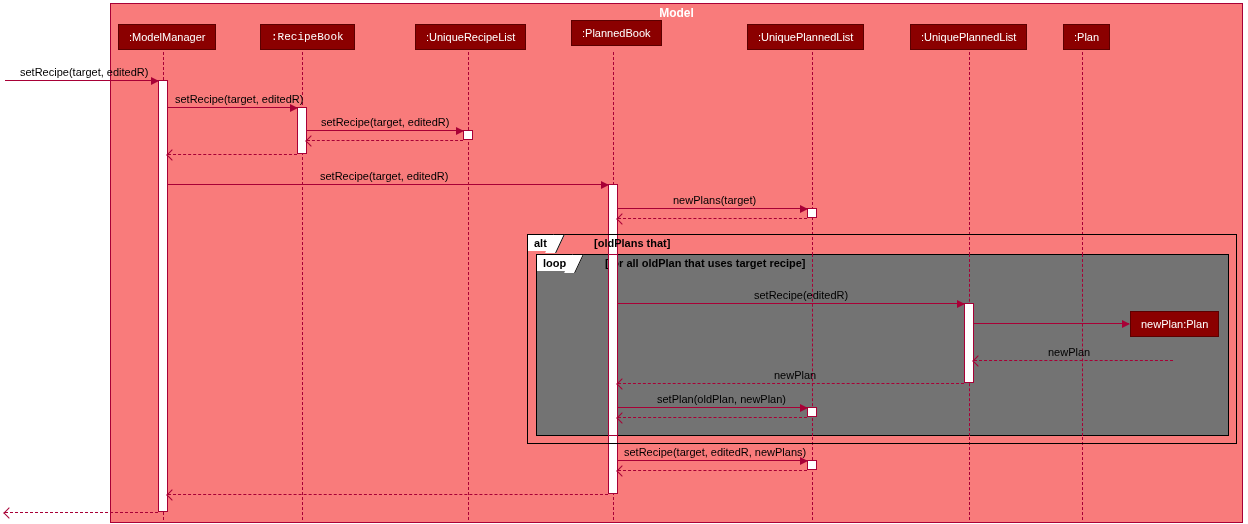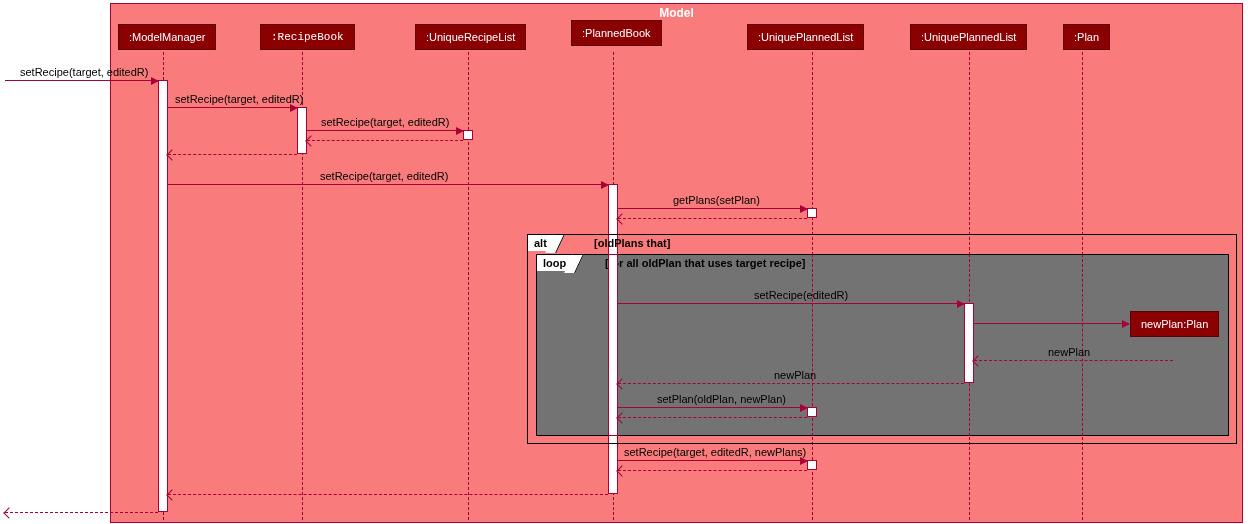--- a/index.html
+++ b/index.html
@@ -169,21 +169,21 @@
   </div>
 
 <div class="arrow" style="left:168px; top:184px; width:440px;">
     <div class="arrow-head right"></div>
   </div>
 <div class="msg-label" style="left:320px; top:170px;">setRecipe(target, editedR)</div>
 
 <div class="arrow" style="left:618px; top:208px; width:189px;">
     <div class="arrow-head right"></div>
   </div>
-<div class="msg-label" style="left:673px; top:194px;">getPlans(setPlan)</div>
+<div class="msg-label" style="left:673px; top:194px;">newPlans(target)</div>
 <div class="arrow dashed" style="left:618px; top:218px; width:189px;">
     <div class="arrow-head open-left"></div>
   </div>
 
 <div class="fragment" style="left:527px; top:234px; width:710px; height:210px;">
   <div class="frag-tab">alt</div>
   <span class="frag-guard" style="left:66px; top:2px;">[oldPlans that]</span>
 </div>
 
 <div class="fragment inner-fragment" style="left:536px; top:254px; width:693px; height:182px;">

